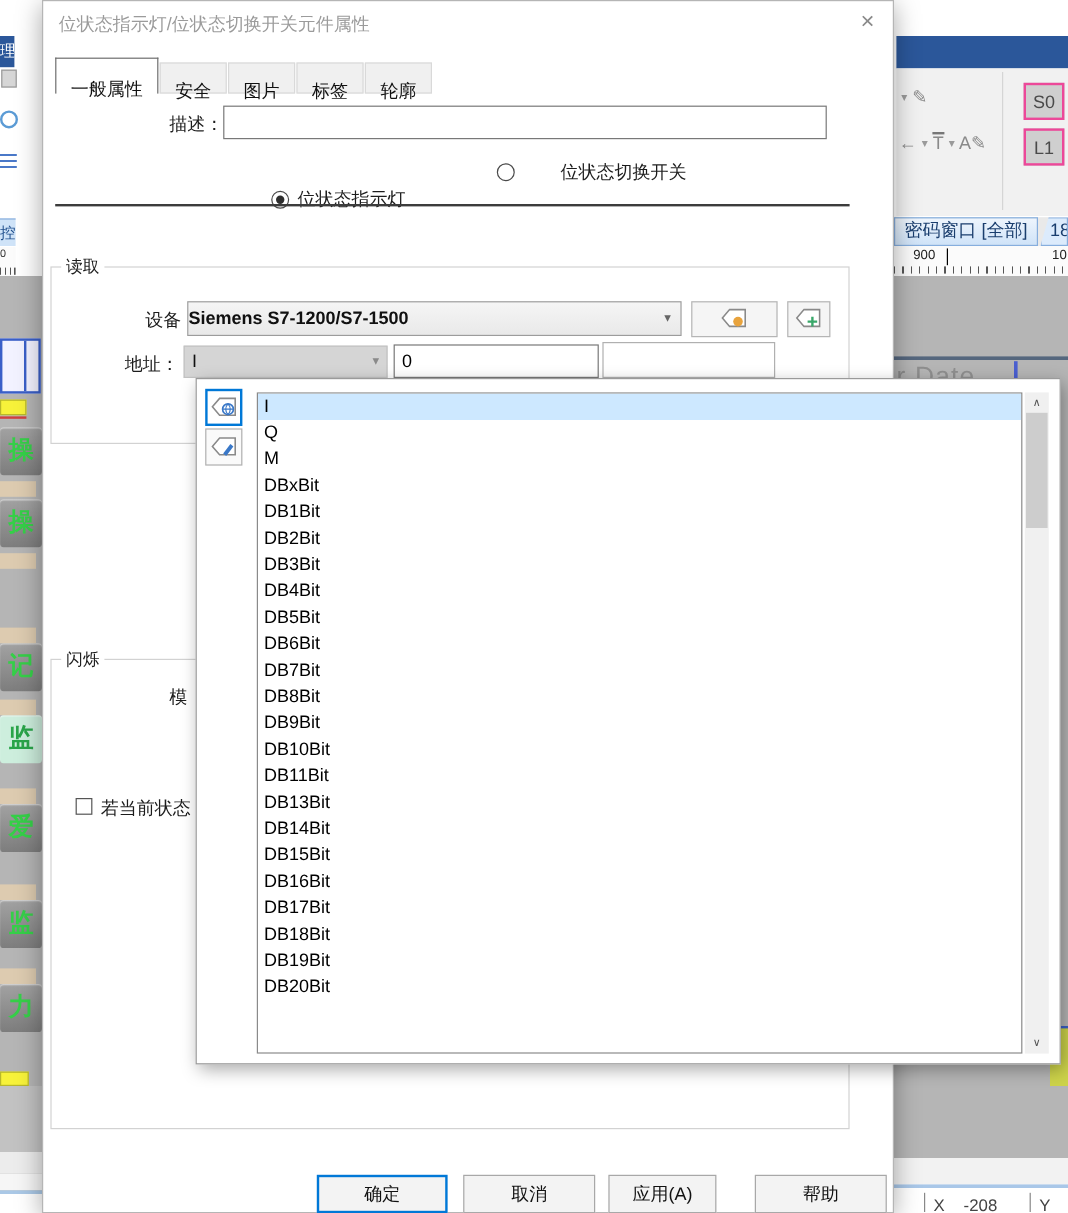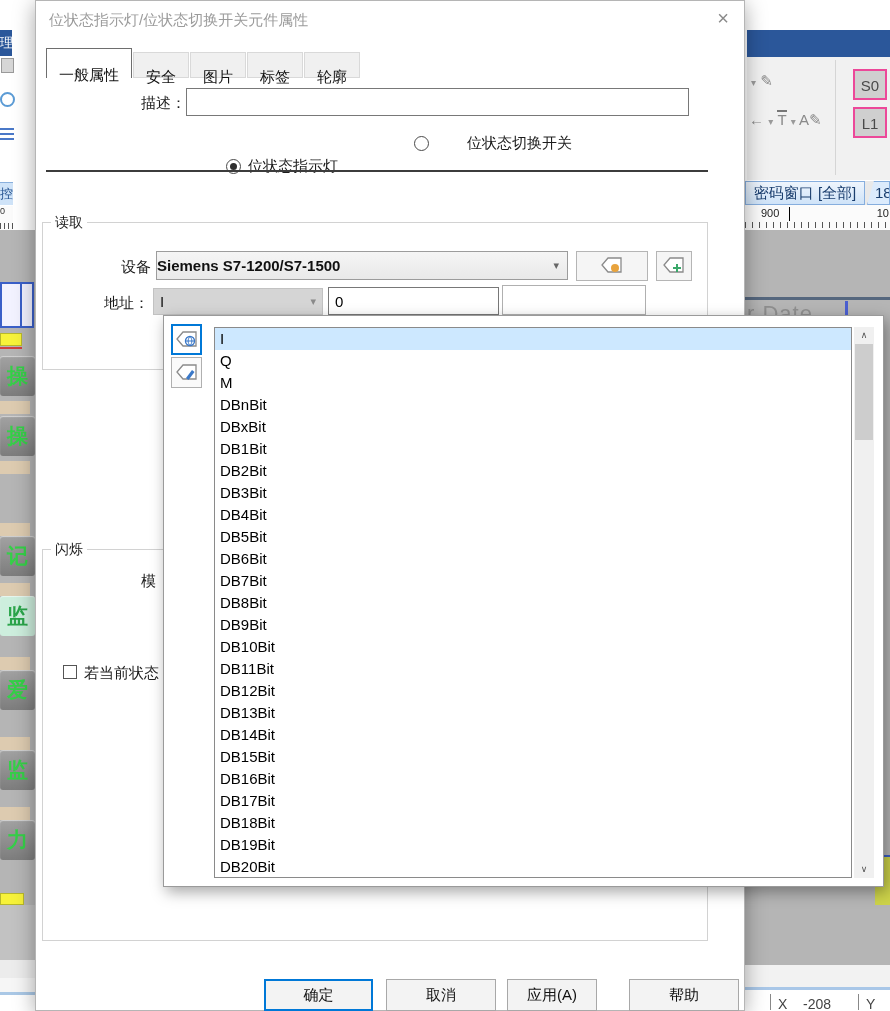--- a/index.html
+++ b/index.html
@@ -289,34 +289,32 @@
       <svg width="24" height="20" viewBox="0 0 24 20">
         <path d="M8 2 L21 2 L21 16 L8 16 L2 9 Z" fill="#fff" stroke="#8a8a8a" stroke-width="1.3"></path>
         <path d="M11 15 L17 7 L19.5 9 L13.5 17 Z" fill="#3a78c8"></path>
       </svg>
     </div>
     <div class="listbox abs">
 
     <div class="lb-row selected"><span>I</span></div>
         <div class="lb-row"><span>Q</span></div>
         <div class="lb-row"><span>M</span></div>
-        <div class="lb-row"><span>DBnBit</span></div>
         <div class="lb-row"><span>DBxBit</span></div>
         <div class="lb-row"><span>DB1Bit</span></div>
         <div class="lb-row"><span>DB2Bit</span></div>
         <div class="lb-row"><span>DB3Bit</span></div>
         <div class="lb-row"><span>DB4Bit</span></div>
         <div class="lb-row"><span>DB5Bit</span></div>
         <div class="lb-row"><span>DB6Bit</span></div>
         <div class="lb-row"><span>DB7Bit</span></div>
         <div class="lb-row"><span>DB8Bit</span></div>
         <div class="lb-row"><span>DB9Bit</span></div>
         <div class="lb-row"><span>DB10Bit</span></div>
         <div class="lb-row"><span>DB11Bit</span></div>
-        <div class="lb-row"><span>DB12Bit</span></div>
         <div class="lb-row"><span>DB13Bit</span></div>
         <div class="lb-row"><span>DB14Bit</span></div>
         <div class="lb-row"><span>DB15Bit</span></div>
         <div class="lb-row"><span>DB16Bit</span></div>
         <div class="lb-row"><span>DB17Bit</span></div>
         <div class="lb-row"><span>DB18Bit</span></div>
         <div class="lb-row"><span>DB19Bit</span></div>
         <div class="lb-row"><span>DB20Bit</span></div>
       </div>
     <div class="abs sbar">

